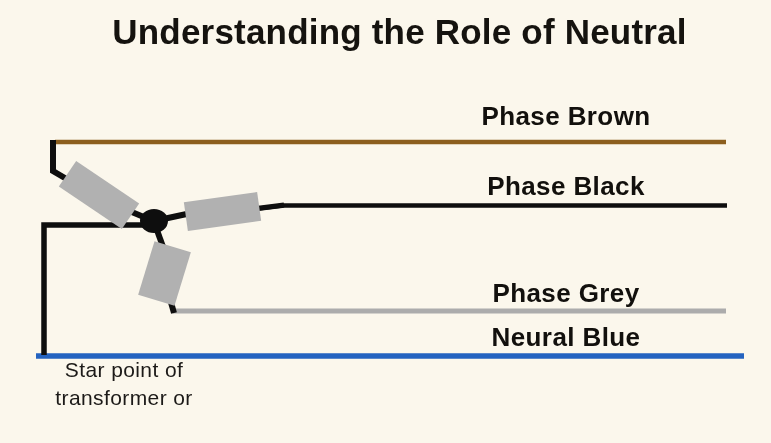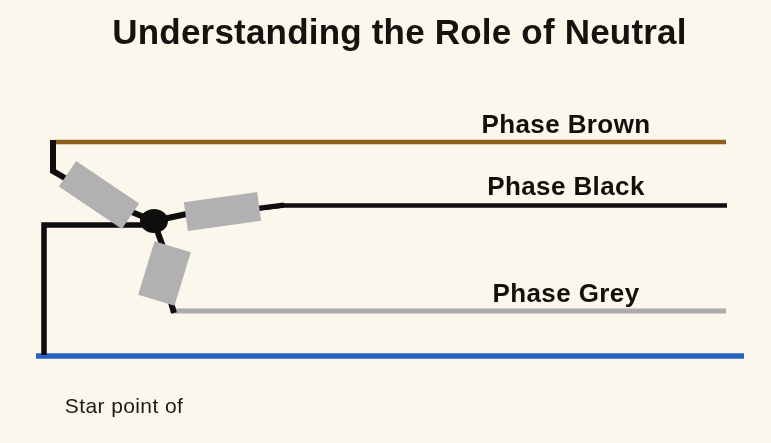--- a/index.html
+++ b/index.html
@@ -36,37 +36,37 @@
     position: absolute;
     left: 440px;
     width: 252px;
     text-align: center;
     font-size: 26px;
     font-weight: bold;
     letter-spacing: 0.4px;
     color: #12100D;
     white-space: nowrap;
   }
-  .label-brown { top: 109px; }
+  .label-brown { top: 101px; }
   .label-black { top: 171px; }
   .label-grey  { top: 278px; }
   .label-blue  { top: 322px; }
   .star-caption {
     position: absolute;
     left: 26px;
     top: 356px;
     width: 196px;
     text-align: center;
     font-size: 21px;
     line-height: 27.5px;
     font-weight: 400;
     letter-spacing: 0.4px;
     color: #1C1A18;
   }
-  .star-caption span { display: block; margin-top: 36px; }
+  .star-caption span { display: block; }
 
   
   .stroke-wire   { stroke: var(--wire, #0E0E0E); fill: none; }
   .line-brown    { stroke: var(--phase-brown, #8C5F1E); fill: none; }
   .line-black    { stroke: var(--phase-black, #0E0E0E); fill: none; }
   .line-grey     { stroke: var(--phase-grey, #ACACAC); fill: none; }
   .line-blue     { stroke: var(--neutral-blue, #2463C0); fill: none; }
   .winding       { fill: var(--winding-fill, #B1B1B1); stroke: none; }
   .star-dot      { fill: var(--wire, #0E0E0E); stroke: none; }
 </style>
@@ -104,18 +104,20 @@
     <g transform="translate(164.5,273.5) rotate(17)">
       <rect class="winding" x="-19" y="-28" width="38" height="56"></rect>
     </g>
 
     <ellipse class="star-dot" cx="154" cy="221" rx="14" ry="12"></ellipse>
   </svg>
 
   <div class="phase-label label-brown">Phase Brown</div>
   <div class="phase-label label-grey">Phase Grey</div>
   <div class="phase-label label-black">Phase Black</div>
+  <div class="phase-label label-blue">Neural Blue</div>
 
   <div class="star-caption">
     <span>Star point of</span>
+    <span>transformer or</span>
   </div>
 
 </div>
 
 </body></html>

